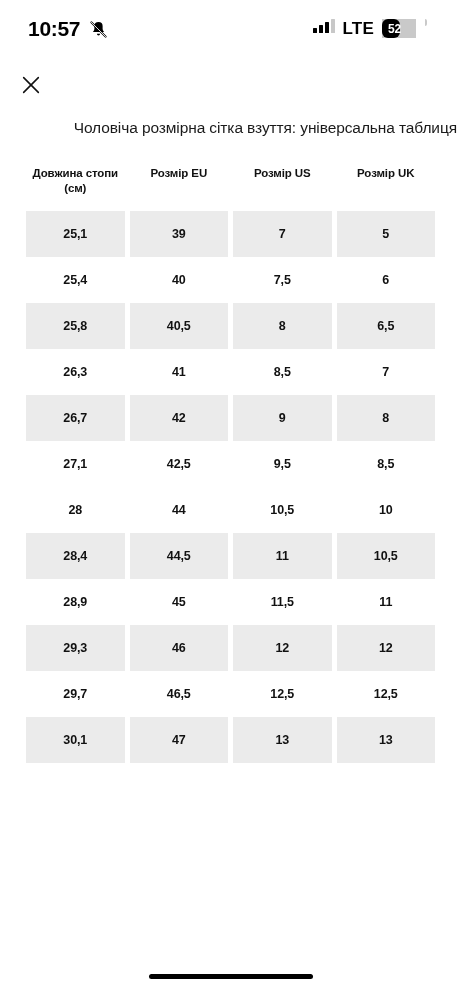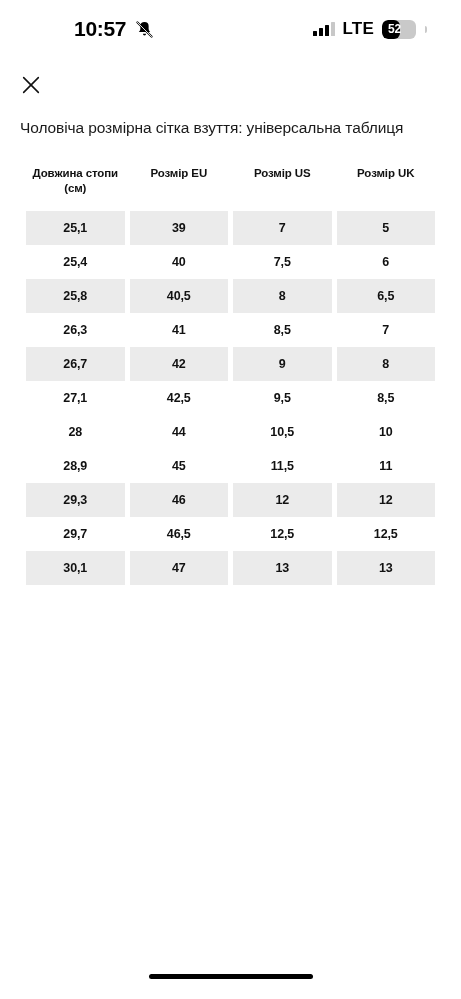--- a/index.html
+++ b/index.html
@@ -22,21 +22,21 @@
     flex-direction: column;
   }
 
   
   .status-bar {
     height: 58px;
     flex: 0 0 58px;
     display: flex;
     align-items: center;
     justify-content: space-between;
-    padding: 0 34px 0 74px;
+    padding: 0 34px 0 28px;
   }
 
   .status-left {
     display: flex;
     align-items: center;
     gap: 9px;
   }
 
   .status-clock {
     font-size: 21px;
@@ -46,21 +46,21 @@
   }
 
   .bell-off-icon {
     width: 19px;
     height: 19px;
     display: block;
   }
 
   .status-right {
     display: flex;
-    align-items: center;
+    align-items: flex-start;
     gap: 8px;
   }
 
   .signal-icon {
     display: flex;
     align-items: flex-end;
     gap: 2px;
     height: 14px;
   }
   .signal-icon i {
@@ -78,21 +78,21 @@
     font-size: 17px;
     font-weight: 700;
     color: #000000;
     letter-spacing: 0.2px;
   }
 
   .battery {
     position: relative;
     width: 34px;
     height: 19px;
-    border-radius: 6px;
+    border-radius: 0;
     background: #c9c9c9;
     overflow: hidden;
     display: flex;
     align-items: center;
   }
   .battery-fill {
     position: absolute;
     left: 0; top: 0; bottom: 0;
     width: 62%;
     background: #000000;
@@ -110,21 +110,22 @@
   .battery-cap {
     width: 2px;
     height: 7px;
     background: #c9c9c9;
     border-radius: 0 2px 2px 0;
     margin-left: 1px;
   }
 
   
   .sheet-header {
-    padding: 16px 20px 0 20px;
+    padding: 16px 4px 0 20px;
+    text-align: right;
   }
 
   .close-btn {
     width: 22px;
     height: 22px;
     display: block;
     cursor: pointer;
   }
 
   .sheet-title {
@@ -155,21 +156,21 @@
     font-weight: 700;
     color: #111111;
     text-align: center;
     padding: 4px 2px 16px 2px;
     line-height: 1.25;
     letter-spacing: -0.1px;
     vertical-align: top;
   }
 
   .table-grid td {
-    height: 34px;
+    height: 46px;
     text-align: center;
     vertical-align: middle;
     font-size: 12.5px;
     font-weight: 600;
     color: #111111;
     letter-spacing: -0.1px;
     background: #ffffff;
   }
 
   .table-grid tr.shaded td {
@@ -294,20 +295,26 @@
             <td>42,5</td>
             <td>9,5</td>
             <td>8,5</td>
           </tr>
           <tr>
             <td>28</td>
             <td>44</td>
             <td>10,5</td>
             <td>10</td>
           </tr>
+          <tr class="shaded">
+            <td>28,4</td>
+            <td>44,5</td>
+            <td>11</td>
+            <td>10,5</td>
+          </tr>
           <tr>
             <td>28,9</td>
             <td>45</td>
             <td>11,5</td>
             <td>11</td>
           </tr>
           <tr class="shaded">
             <td>29,3</td>
             <td>46</td>
             <td>12</td>

